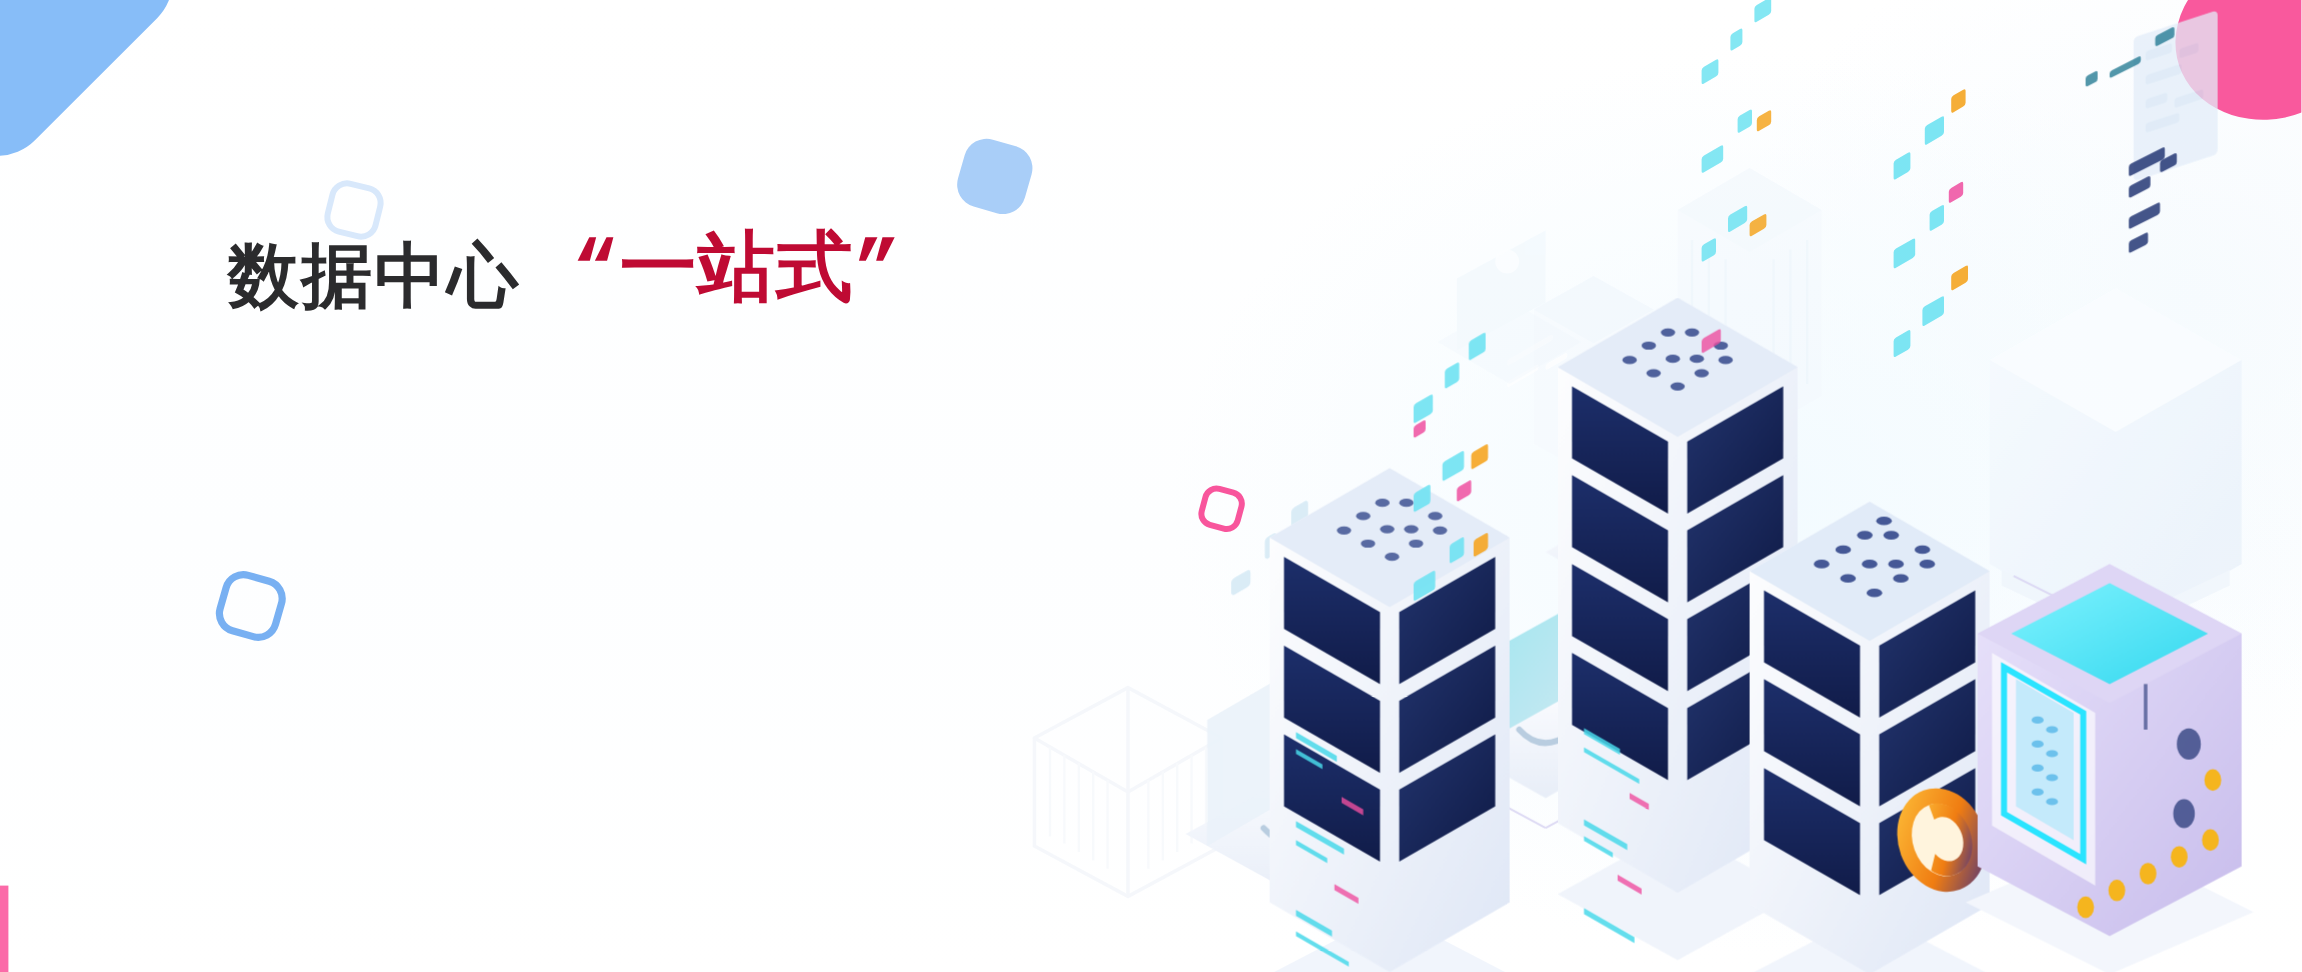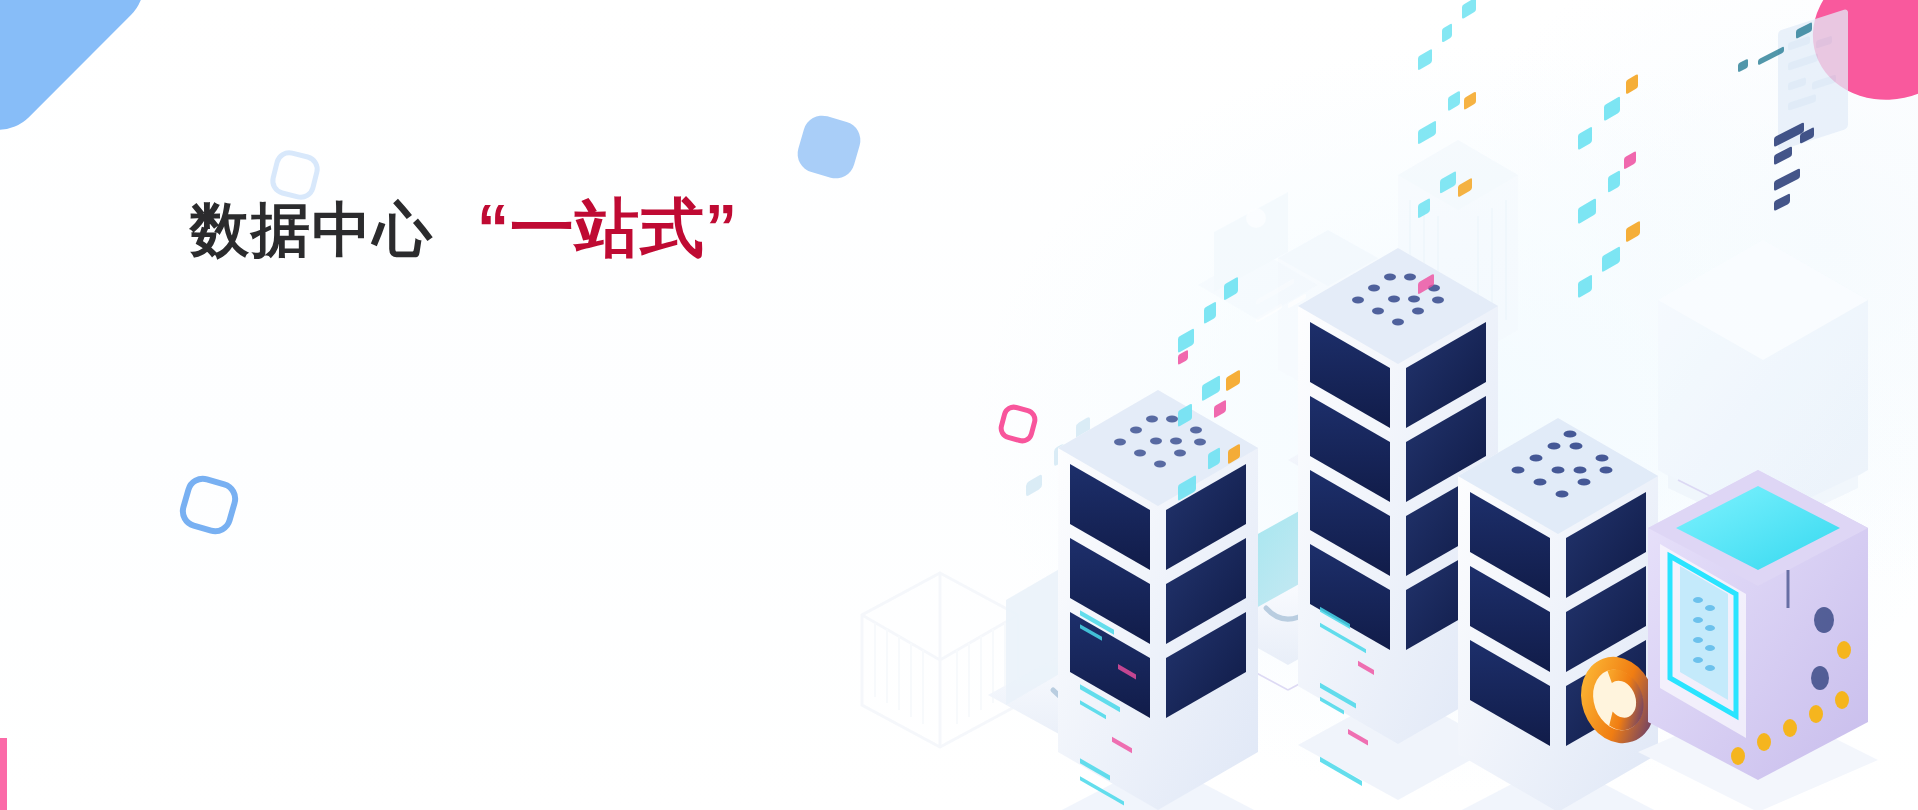--- a/index.html
+++ b/index.html
@@ -66,21 +66,21 @@
   .line1 {
     display:flex; align-items:flex-end; gap:43px;
     white-space:nowrap;
   }
   .line1 .seg-dark {
     font-size:59px; font-weight:700; color:#2b2b2d;
     letter-spacing:2px; line-height:1;
   }
   .line1 .seg-red {
     font-size:64px; font-weight:700; color:#bf0a33;
-    letter-spacing:1px; line-height:1;
+    letter-spacing:1px; line-height:1;font-family:Liberation Mono, monospace;
   }
   .line2 {
     margin-top:90px; padding-left:128px;
     font-size:59px; font-weight:700; color:#2f2f31;
     letter-spacing:2px; line-height:1; white-space:nowrap;
   }
 
   
   .illo { position:absolute; right:0; top:0; width:1060px; height:810px; }
 </style>

